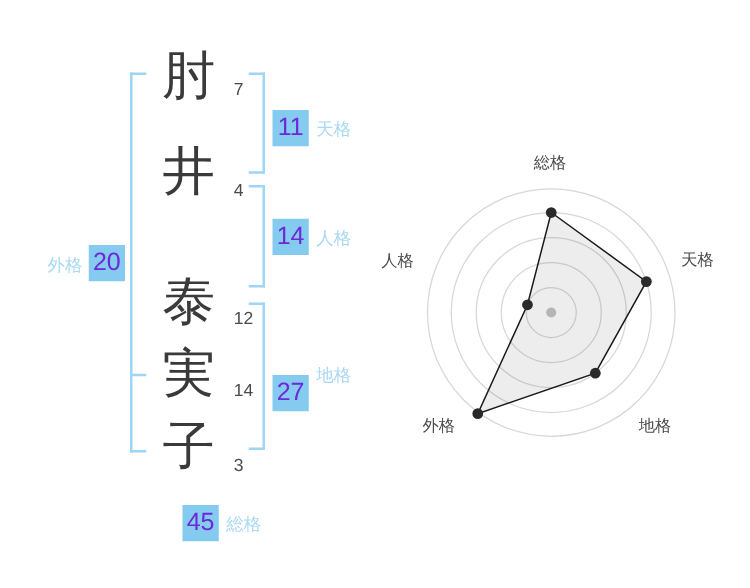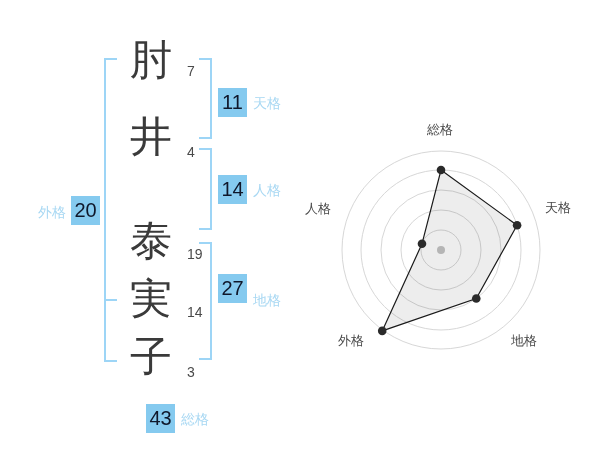--- a/index.html
+++ b/index.html
@@ -12,21 +12,21 @@
     position:absolute;left:129px;width:44px;height:44px;line-height:44px;
     text-align:center;font-size:42px;color:#3a3a3a;
   }
   .strokes{
     position:absolute;left:187px;width:20px;height:16px;line-height:16px;
     font-size:14px;color:#4a4a4a;text-align:left;
   }
   .vline{position:absolute;width:2px;background:#9dd5f6;}
   .tick{position:absolute;height:2px;background:#9dd5f6;}
   .chip{
-    position:absolute;width:29px;height:29px;background:#85caef;color:#0f172a;
+    position:absolute;width:29px;height:29px;background:#85caef;color:#6d28d9;
     font-size:20px;line-height:29px;text-align:center;
   }
   .chip-label{
     position:absolute;font-size:14px;line-height:16px;color:#a8d8f3;
   }
   
   .radar-svg{position:absolute;left:329px;top:138px;width:224px;height:224px;}
   .radar-label{
     position:absolute;font-size:13px;line-height:14px;color:#4a4a4a;white-space:nowrap;
   }
@@ -37,21 +37,21 @@
 <div class="stage">
 
   <div class="kanji" style="top:38px">肘</div>
   <div class="kanji" style="top:115px">井</div>
   <div class="kanji" style="top:219px">泰</div>
   <div class="kanji" style="top:277px">実</div>
   <div class="kanji" style="top:335px">子</div>
 
   <div class="strokes" style="top:63px">7</div>
   <div class="strokes" style="top:144px">4</div>
-  <div class="strokes" style="top:246px">19</div>
+  <div class="strokes" style="top:246px">12</div>
   <div class="strokes" style="top:304px">14</div>
   <div class="strokes" style="top:364px">3</div>
 
   <div class="vline" style="left:104px;top:58px;height:304px"></div>
   <div class="tick" style="left:104px;top:58px;width:13px"></div>
   <div class="tick" style="left:104px;top:299px;width:13px"></div>
   <div class="tick" style="left:104px;top:360px;width:13px"></div>
 
   <div class="vline" style="left:210px;top:58px;height:81px"></div>
   <div class="tick" style="left:199px;top:58px;width:13px"></div>
@@ -64,27 +64,27 @@
   <div class="vline" style="left:210px;top:242px;height:118px"></div>
   <div class="tick" style="left:199px;top:242px;width:13px"></div>
   <div class="tick" style="left:199px;top:358px;width:13px"></div>
 
   <div class="chip" style="left:218px;top:88px">11</div>
   <div class="chip-label" style="left:253px;top:95px">天格</div>
 
   <div class="chip" style="left:218px;top:175px">14</div>
   <div class="chip-label" style="left:253px;top:182px">人格</div>
 
-  <div class="chip" style="left:218px;top:274px">27</div>
+  <div class="chip" style="left:218px;top:300px">27</div>
   <div class="chip-label" style="left:253px;top:292px">地格</div>
 
   <div class="chip-label" style="left:38px;top:204px">外格</div>
   <div class="chip" style="left:71px;top:196px">20</div>
 
-  <div class="chip" style="left:146px;top:404px">43</div>
+  <div class="chip" style="left:146px;top:404px">45</div>
   <div class="chip-label" style="left:181px;top:411px">総格</div>
 
   <svg class="radar-svg" id="radar-svg" viewBox="0 0 224 224">
       <circle cx="112" cy="112" r="20" fill="none" stroke="#d7d7d7" stroke-width="1"></circle>
       <circle cx="112" cy="112" r="40" fill="none" stroke="#d7d7d7" stroke-width="1"></circle>
       <circle cx="112" cy="112" r="60" fill="none" stroke="#d7d7d7" stroke-width="1"></circle>
       <circle cx="112" cy="112" r="80" fill="none" stroke="#d7d7d7" stroke-width="1"></circle>
       <circle cx="112" cy="112" r="99" fill="none" stroke="#d7d7d7" stroke-width="1"></circle>
       <polygon points="112,32 188.0845213036123,87.2786404500042 147.2671151375484,160.54101966249686 53.2214747707527,192.90169943749476 92.97886967409693,105.81966011250105" fill="rgba(0,0,0,0.07)" stroke="#1a1a1a" stroke-width="1.2"></polygon>
       <circle cx="112" cy="32" r="4.3" fill="#2a2a2a"></circle>

